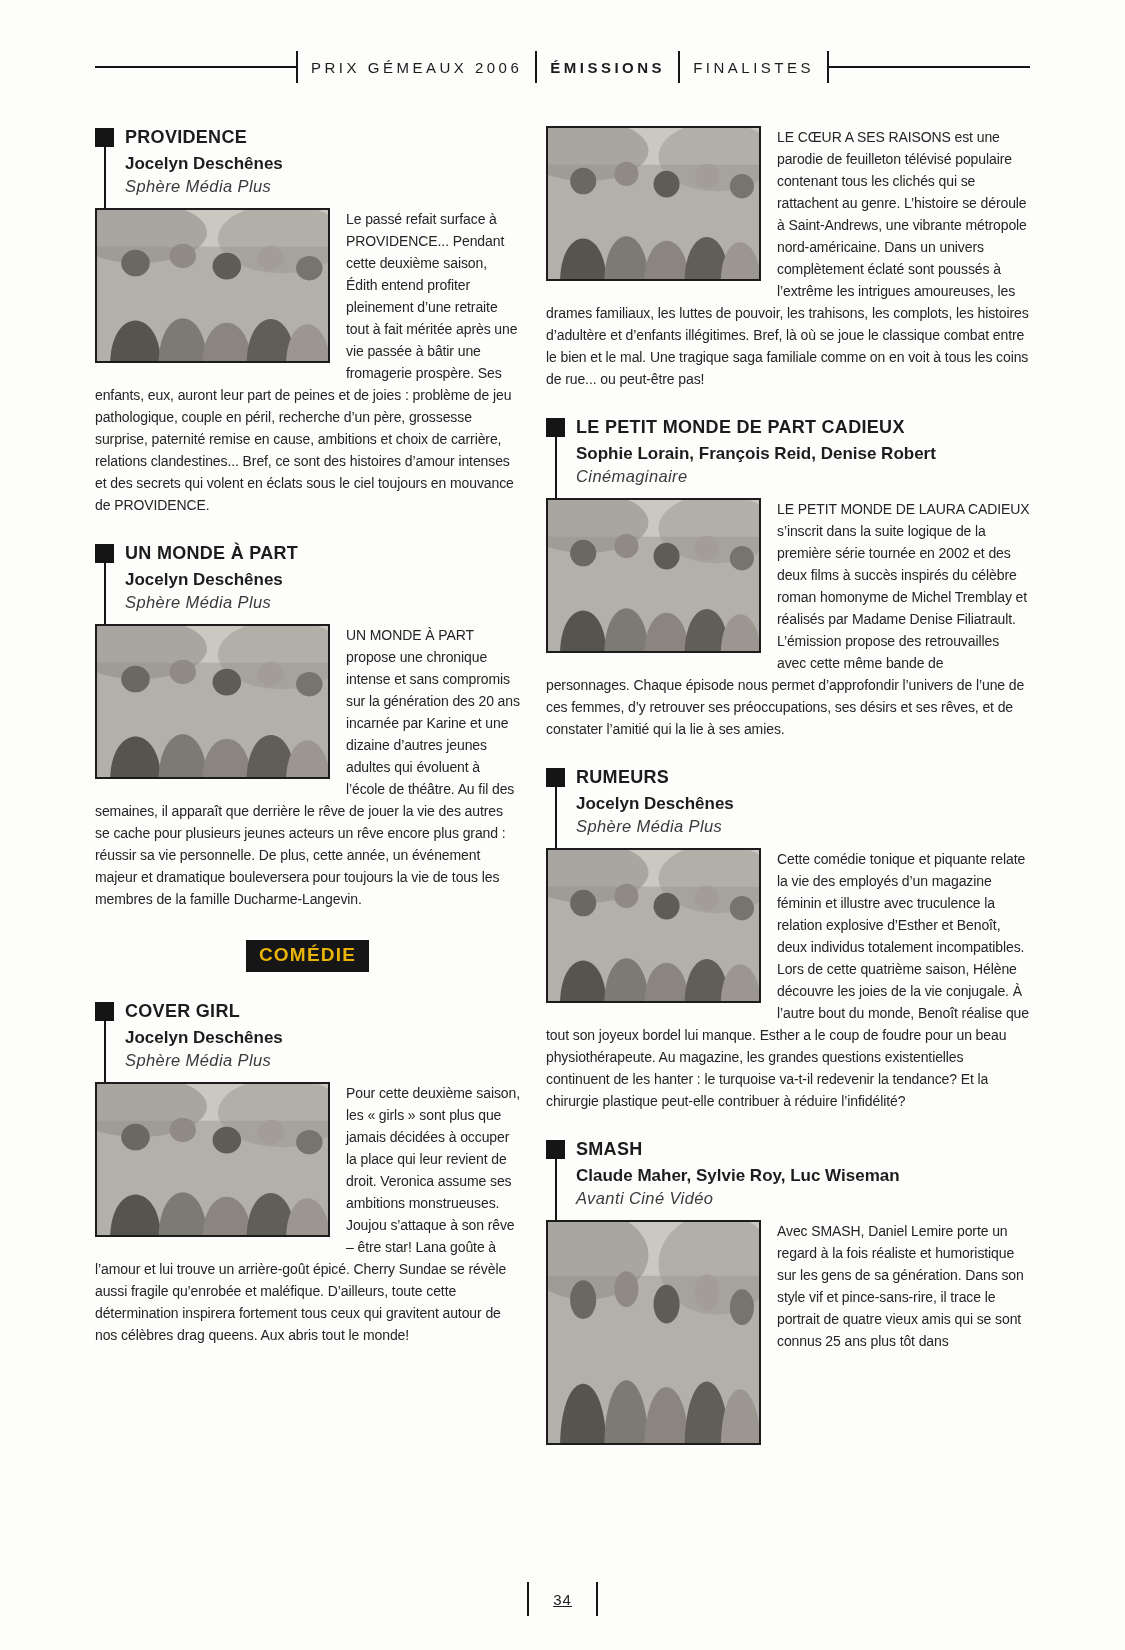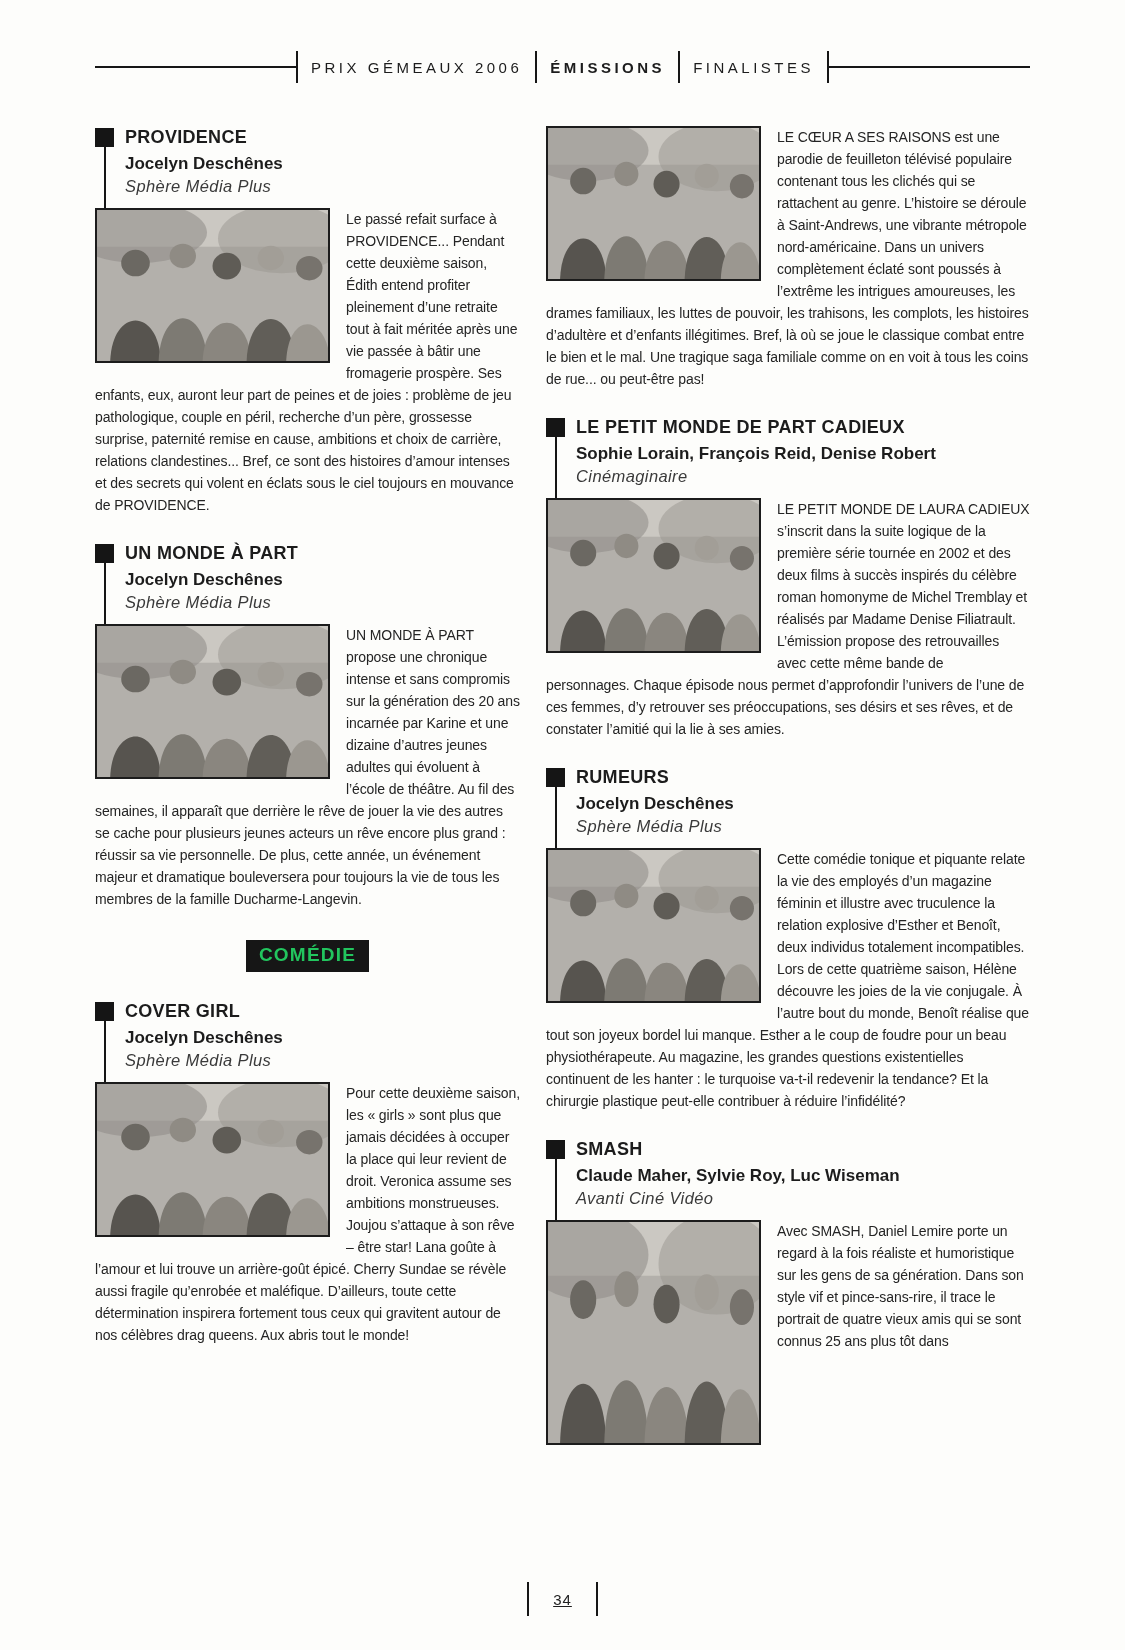--- a/index.html
+++ b/index.html
@@ -25,21 +25,21 @@
   .rail{flex:0 0 19px;margin-right:11px;position:relative;}
   .sq{width:19px;height:19px;background:#151515;margin-top:2px;}
   .stem{position:absolute;left:9px;top:21px;bottom:-12px;width:2px;background:#151515;}
   .title{margin:0 0 4px;font-size:18px;line-height:23px;font-weight:700;letter-spacing:.3px;}
   .producers{margin:4px 0 2px;font-size:17px;line-height:21px;font-weight:700;}
   .company{margin:0;font-size:16.5px;line-height:20px;font-style:italic;color:#3a3a3a;letter-spacing:.4px;}
   .photo{float:left;margin:0 16px 10px 0;border:2px solid #1c1c1c;box-sizing:border-box;background:#b5b2ad;}
   .photo svg{display:block;width:100%;height:100%;}
   .desc{margin:0;font-size:14px;line-height:22px;letter-spacing:-.1px;color:#242424;}
   
-  .badge{background:#161616;color:#22c55e;width:max-content;margin:30px auto 28px;
+  .badge{background:#161616;color:#eab308;width:max-content;margin:30px auto 28px;
          padding:4px 13px 6px;font-size:19px;font-weight:700;letter-spacing:1.2px;}
   
   .ftr{position:absolute;left:0;right:0;bottom:34px;display:flex;justify-content:center;align-items:center;gap:24px;text-decoration:underline;}
   .f-bar{width:2px;height:34px;background:#161616;}
   .page-num{font-size:15px;letter-spacing:1px;color:#222;}
 </style>
 </head>
 <body>
 
 <div class="page">

